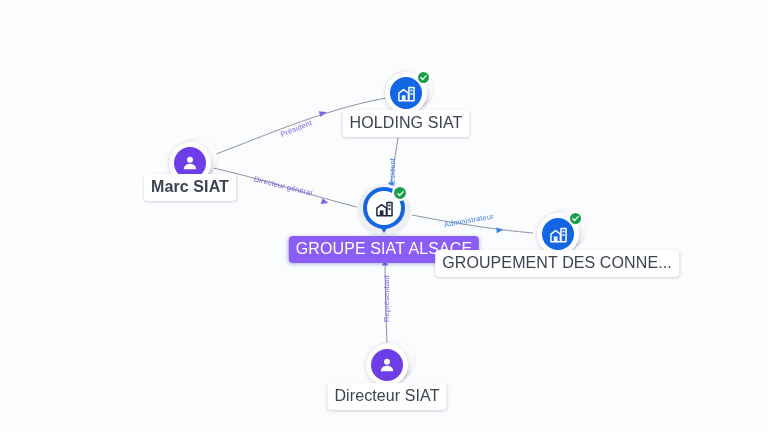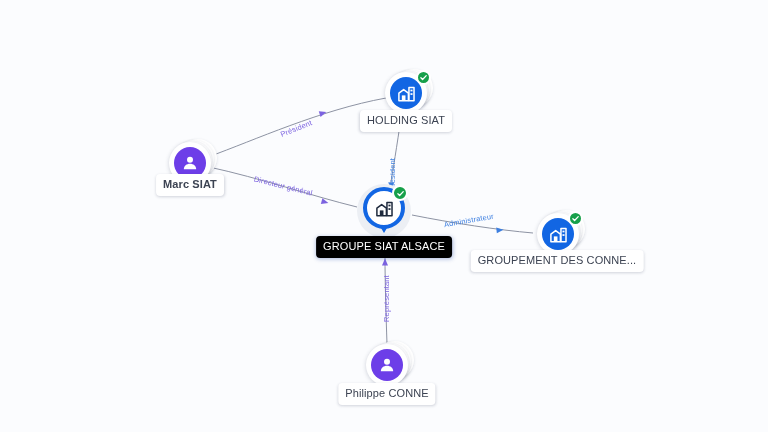--- a/index.html
+++ b/index.html
@@ -87,30 +87,30 @@
     box-sizing: border-box;
   }
   .badge-check svg { display: block; }
 
   
   .node-label {
     position: absolute;
     transform: translateX(-50%);
     background: #ffffff;
     color: #3c4352;
-    font-size: 11px;
+    font-size: 16px;
     line-height: 1;
     letter-spacing: 0.1px;
     padding: 5px 7px 6px 7px;
     border-radius: 4px;
     white-space: nowrap;
     box-shadow: 0 1px 3px rgba(40,50,80,0.20);
   }
   .node-label.selected {
-    background: #000000;
+    background: #8b5cf6;
     color: #ffffff;
     box-shadow: 0 1px 4px rgba(20,60,160,0.35);
   }
 
   
   .pin-node {
     position: absolute;
     width: 0;
     height: 0;
   }
@@ -307,16 +307,16 @@
           <div class="stack-card c1"></div>
           <div class="stack-card c0"></div>
           <div class="node-disc person">
             <svg width="20" height="20" viewBox="0 0 24 24">
               <circle cx="12" cy="8.2" r="3.6" fill="#ffffff"></circle>
               <path d="M4.6 19.6c0-4.1 3.3-6.6 7.4-6.6s7.4 2.5 7.4 6.6z" fill="#ffffff"></path>
             </svg>
           </div>
         </div>
       </div>
-      <div class="node-label" style="left: 387px; top: 383px;">Philippe CONNE</div>
+      <div class="node-label" style="left: 387px; top: 383px;">Directeur SIAT</div>
     </div>
 
 </div>
 
 </body></html>

